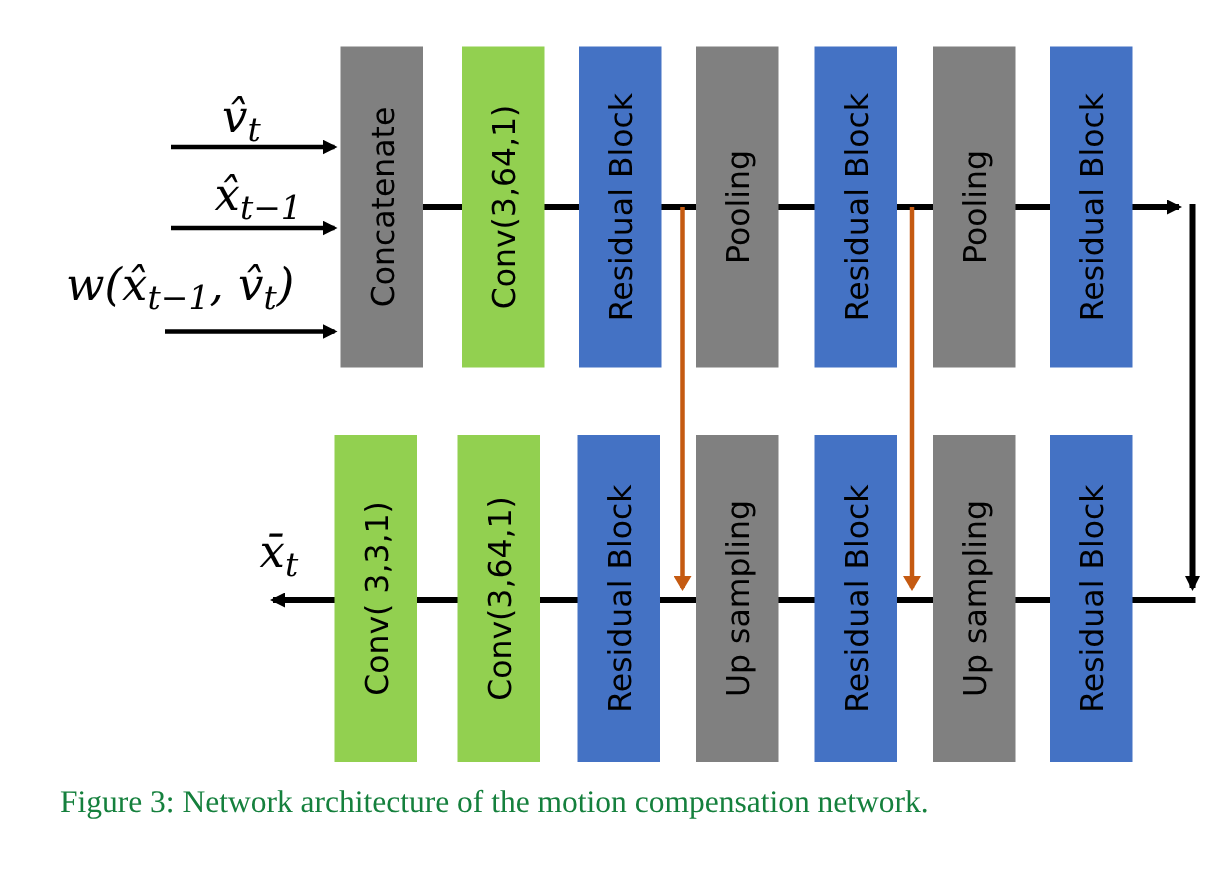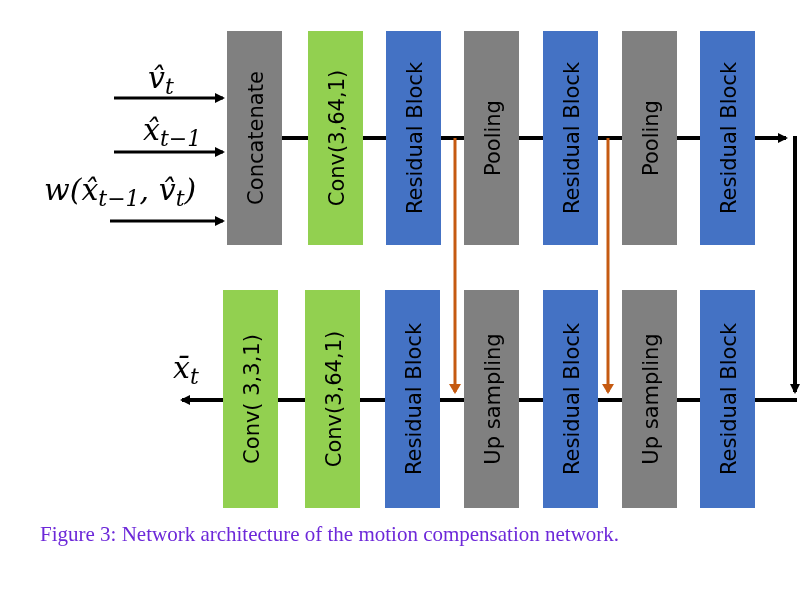--- a/index.html
+++ b/index.html
@@ -1,20 +1,20 @@
 <!DOCTYPE html>
 <html><head>
 <meta charset="utf-8">
 <style>
   html,body{margin:0;padding:0;background:#ffffff;}
   body{width:811px;height:594px;position:relative;overflow:hidden;}
   #diagram{position:absolute;left:0;top:0;}
   .blk-text{font-family:"DejaVu Sans","Liberation Sans",sans-serif;font-size:21px;fill:#000;}
   .math{font-family:"DejaVu Serif","Liberation Serif",serif;font-style:italic;fill:#000;}
-  #caption{position:absolute;left:40px;top:521px;width:700px;font-family:"Liberation Serif","DejaVu Serif",serif;font-size:21px;line-height:27px;color:#6d28d9;}
+  #caption{position:absolute;left:40px;top:521px;width:700px;font-family:"Liberation Serif","DejaVu Serif",serif;font-size:21px;line-height:27px;color:#15803d;}
 </style>
 </head>
 <body>
 
 <svg id="diagram" width="811" height="515" viewBox="0 0 811 515" xmlns="http://www.w3.org/2000/svg">
   <defs>
     <marker id="ah-black" markerWidth="10" markerHeight="10" refX="8" refY="5" orient="auto" markerUnits="userSpaceOnUse">
       <path d="M0,0 L10,5 L0,10 z" fill="#000"></path>
     </marker>
     <marker id="ah-orange" markerWidth="10" markerHeight="12" refX="8" refY="6" orient="auto" markerUnits="userSpaceOnUse">

